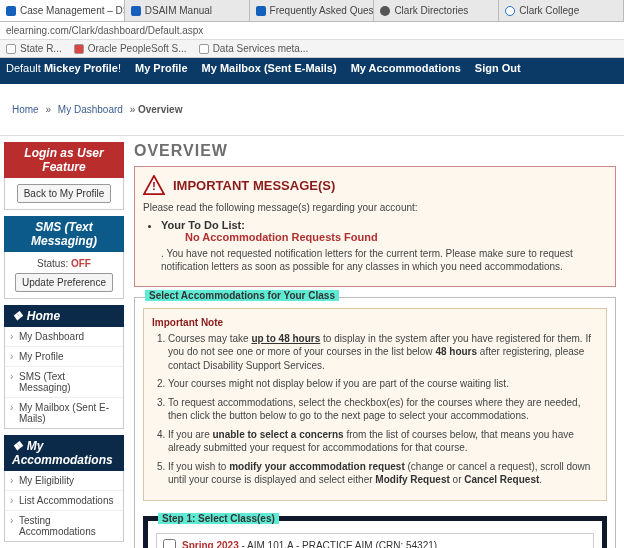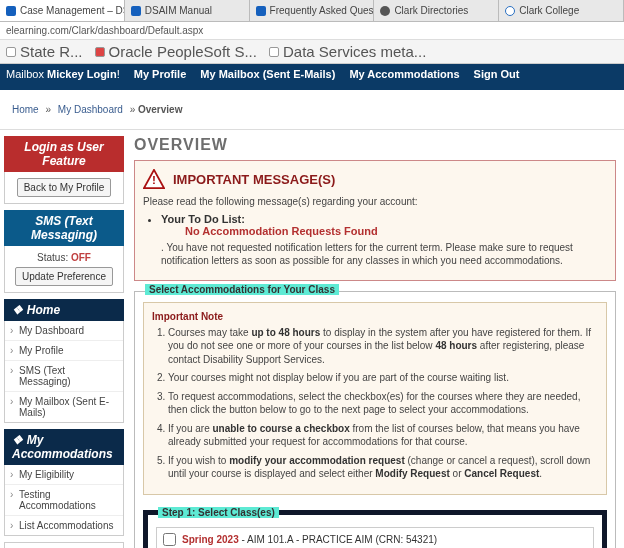--- a/index.html
+++ b/index.html
@@ -4,30 +4,30 @@
 <style>
   * { box-sizing: border-box; margin: 0; padding: 0; }
   body { font-family: Arial, Helvetica, sans-serif; font-size: 11px; color: #333; background: #fff; width: 624px; overflow-x: hidden; }
   
   .tabs-row { display: flex; background: #d0d0d0; height: 22px; border-bottom: 1px solid #bbb; }
   .tab { flex: 1; display: flex; align-items: center; padding: 0 6px; border-right: 1px solid #bbb; background: #e8e8e8; font-size: 10px; color: #444; overflow: hidden; white-space: nowrap; gap: 4px; }
   .tab.active { background: #fff; }
   .tabicon { width: 10px; height: 10px; flex: 0 0 10px; border-radius: 2px; }
   
   .addr { padding: 3px 6px; font-size: 10px; color: #555; background: #fff; border-bottom:1px solid #ddd; }
-  .bm-row { display:flex; gap:12px; padding: 3px 6px; font-size:15px; color:#555; background:#f4f4f4; border-bottom:1px solid #ccc; }
+  .bm-row { display:flex; gap:12px; padding: 3px 6px; font-size:10px; color:#555; background:#f4f4f4; border-bottom:1px solid #ccc; }
   .bm { display:flex; align-items:center; gap:4px; }
   .bmicon{ width:10px;height:10px;border:1px solid #999;border-radius:2px;background:#fff;}
   
   .topnav { background: #0b3a66; color: #fff; display: flex; align-items: center; font-size: 11px; padding: 4px 6px; gap:14px;}
   .topnav .welcome{ font-size:11px; }
   .topnav a{ color:#fff; text-decoration:none; font-weight:bold; font-size:11px;}
   .subnav{ background:#0b3a66;height:6px;}
   
-  .crumb{ padding:14px 8px; font-size:10px; color:#555; border-bottom:1px solid #ddd;}
+  .crumb{ padding:20px 8px; font-size:10px; color:#555; border-bottom:1px solid #ddd;}
   .crumb a{ color:#3a5d8f; text-decoration:none; margin:0 4px;}
   
   .layout{ display:flex; }
   .side{ width:128px; flex:0 0 128px; padding:6px 4px; }
   .main{ flex:1; padding:6px 8px 10px 6px; }
   
   .sbox{}
   .sbox-head{ background:#b92d2d; color:#fff; text-align:center; padding:4px; font-weight:bold; font-size:12px;font-style:italic;}
   .sbox-head.blue{ background:#0b5a8a;}
   .sbox-head.navy{ background:#0b2a4a; text-align:left; padding-left:8px;}
@@ -105,21 +105,21 @@
       <span>Oracle PeopleSoft S...</span>
     </div>
   <div class="bm">
       <span class="bmicon"></span>
       <span>Data Services meta...</span>
     </div>
 </div>
 
 <div class="topnav">
   <span class="welcome">
-    <span>Mailbox </span><b>Mickey Login</b><span>!</span>
+    <span>Default </span><b>Mickey Profile</b><span>!</span>
   </span>
   <a href="#">My Profile</a>
   <a href="#">My Mailbox (Sent E-Mails)</a>
   <a href="#">My Accommodations</a>
   <a href="#">Sign Out</a>
 </div>
 <div class="subnav"></div>
 
 <div class="crumb">
   <a href="#">Home</a>
@@ -163,22 +163,22 @@
         </ul>
       </div>
     </div>
     <div class="gap"></div>
 
     <div class="sbox">
       <div class="sbox-head navy"><span style="margin-right:4px">❖</span><span>My Accommodations</span></div>
       <div class="navybody">
         <ul>
           <li>My Eligibility</li>
+          <li>List Accommodations</li>
           <li>Testing Accommodations</li>
-          <li>List Accommodations</li>
         </ul>
       </div>
     </div>
 
     <div class="contactbox">
       <span class="phoneicon">✆</span>
       <div class="lbl">Any questions or concerns? Use the following contact information:</div>
 
     </div>
 
@@ -204,24 +204,24 @@
         </li>
       </ul>
     </div>
 
     <div class="field">
       <span class="field-legend">Select Accommodations for Your Class</span>
 
       <div class="notebox">
         <div class="nt">Important Note</div>
         <ol>
-          <li><span>Courses may take </span><b style="">up to 48 hours</b><span> to display in the system after you have registered for them. If you do not see one or more of your courses in the list below </span><b>48 hours</b><span> after registering, please contact Disability Support Services.</span></li>
+          <li><span>Courses may take </span><b style="text-decoration:underline">up to 48 hours</b><span> to display in the system after you have registered for them. If you do not see one or more of your courses in the list below </span><b>48 hours</b><span> after registering, please contact Disability Support Services.</span></li>
           <li>Your courses might not display below if you are part of the course waiting list.</li>
           <li>To request accommodations, select the checkbox(es) for the courses where they are needed, then click the button below to go to the next page to select your accommodations.</li>
-          <li><span>If you are </span><b>unable to course a checkbox</b><span> from the list of courses below, that means you have already submitted your request for accommodations for that course.</span></li>
+          <li><span>If you are </span><b>unable to select a concerns</b><span> from the list of courses below, that means you have already submitted your request for accommodations for that course.</span></li>
           <li><span>If you wish to </span><b>modify your accommodation request</b><span> (change or cancel a request), scroll down until your course is displayed and select either </span><b>Modify Request</b><span> or </span><b>Cancel Request</b><span>.</span></li>
         </ol>
       </div>
 
       <div class="stepwrap">
         <span class="field-legend">Step 1: Select Class(es)</span>
         <div class="class-row">
           <input type="checkbox" style="">
           <span><span class="class-link">Spring 2023</span><span> - AIM 101.A - PRACTICE AIM (CRN: 54321)</span></span>
         </div>

